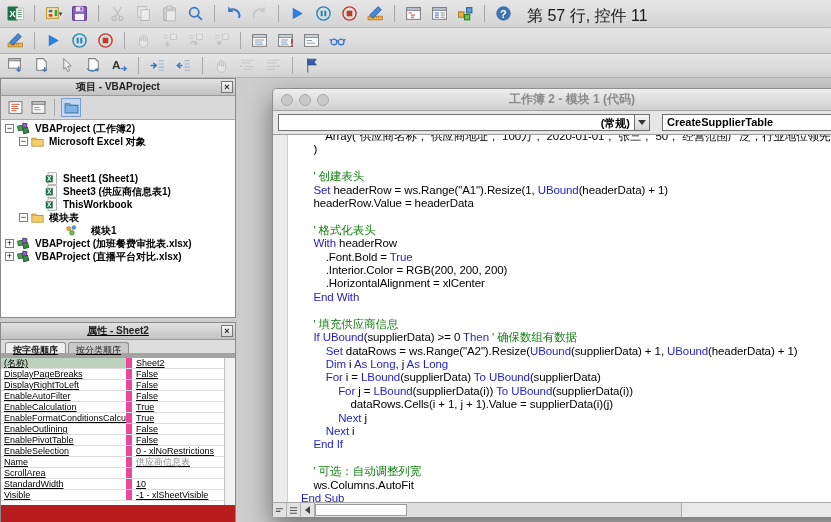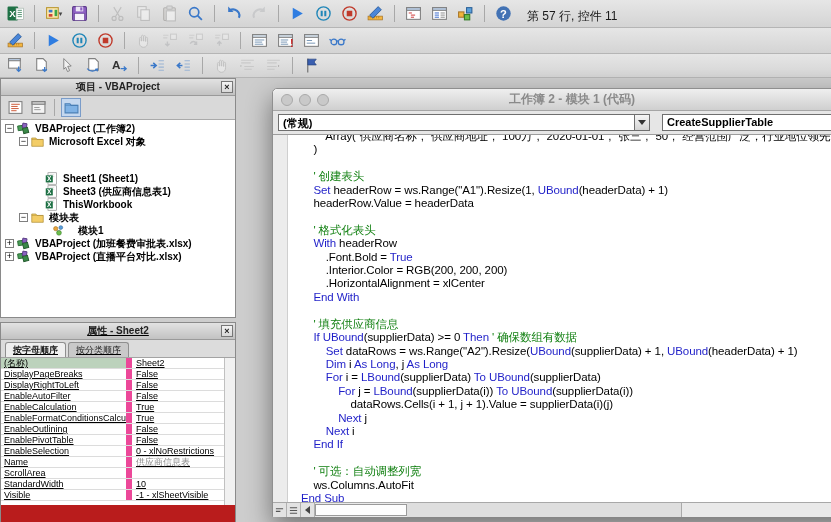--- a/index.html
+++ b/index.html
@@ -6,21 +6,21 @@
   html,body { width:831px; height:522px; overflow:hidden; background:#d0d0d0;
     font-family:"Liberation Sans", sans-serif; }
   .tb { display:flex; align-items:center; gap:5px; padding:0 5px;
     background:linear-gradient(#e6e6e6,#d4d4d4); border-bottom:1px solid #b5b5b5; }
   #tb1 { height:28px; } #tb2 { height:26px; } #tb3 { height:24px; }
   .tbi { width:21px; height:21px; display:flex; align-items:center; justify-content:center; flex:0 0 auto; }
   .tbi svg { width:17px; height:17px; }
   .tbi.disabled { opacity:.45; filter:grayscale(.9); }
   .tbsep { width:1px; height:17px; background:#a8a8a8; margin:0 3px; flex:0 0 auto; }
   .caret { font-size:7px; color:#444; margin-left:-3px; }
-  .status { font-size:12px; color:#1a1a1a; margin-left:8px; white-space:nowrap;margin-top:6px; }
+  .status { font-size:16px; color:#1a1a1a; margin-left:8px; white-space:nowrap;margin-top:6px; }
   #workspace { position:relative; width:831px; height:444px; background:#cdcdcd; }
 
   
   .panel { position:absolute; left:0; width:236px; background:#b91c1c; border:1px solid #8a8a8a; }
   #project-panel { top:0; height:240px; }
   #props-panel { top:244px; height:204px;text-decoration:underline; }
   .panel-title { height:17px; background:linear-gradient(#e2e2e2,#c2c2c2); border-bottom:1px solid #9a9a9a;
     font-size:10px; font-weight:bold; text-align:center; line-height:16px; position:relative; color:#222; }
   .closebox { position:absolute; right:2px; top:2px; width:12px; height:12px; border:1px solid #777;
     background:linear-gradient(#f4f4f4,#d8d8d8); font-size:9px; line-height:10px; text-align:center; font-weight:bold; }
@@ -37,42 +37,42 @@
   .tlabel { padding:0 2px; }
   .tlabel.selected { background:#d6d6d6; }
 
   
   .ocombo-row { padding:2px 3px; background:#e4e4e4; border-bottom:1px solid #bbb; }
   .vcombo { display:flex; height:17px; border:1px solid #6f6f6f; background:#fff; align-items:stretch; }
   .vcombo .val { flex:1; font-size:10px; font-weight:bold; padding:1px 4px; white-space:nowrap; overflow:hidden; }
   .vcombo .arr { width:15px; border-left:1px solid #6f6f6f; background:linear-gradient(#f6f6f6,#d4d4d4);
     display:flex; align-items:center; justify-content:center; }
   .tri-down { width:0; height:0; border-left:4px solid transparent; border-right:4px solid transparent; border-top:5px solid #333; }
-  .ptabs { height:18px; background:#dcdcdc; display:flex; gap:2px; padding:2px 4px 0 4px; border-bottom:1px solid #a3a3a3;text-align:right; }
+  .ptabs { height:18px; background:#dcdcdc; display:flex; gap:2px; padding:2px 4px 0 4px; border-bottom:5px solid #a3a3a3;text-align:right; }
   .ptab { font-size:9px; padding:1px 7px 0 7px; border:1px solid #8f8f8f; border-bottom:none;
     border-radius:3px 3px 0 0; background:#c9c9c9; color:#222; }
   .ptab.active { background:#efefef; font-weight:bold; }
   #pgrid { position:relative; height:147px; background:#fff; overflow:hidden; }
   .prow { display:flex; height:11px; border-bottom:1px solid #dcdcdc; font-size:9px; line-height:10px; }
   .pname { width:131px; border-right:6px solid #ec4899; padding:0 0 0 3px; overflow:hidden; white-space:nowrap; }
   .pname.sel { background:#bcd2bc; }
   .pval { flex:1; padding:0 0 0 4px; overflow:hidden; white-space:nowrap; }
   .pval.dim { color:#8a8a8a; }
   .pscroll { position:absolute; right:0; top:0; bottom:0; width:11px; background:#f1f1f1; border-left:1px solid #c0c0c0; }
 
   
   #code-window { position:absolute; left:272px; top:10px; width:600px; height:429px;
     border:1px solid #8f8f8f; border-radius:5px 5px 0 0; background:#fff;
     box-shadow:0 10px 26px rgba(0,0,0,.45); }
   #mac-titlebar { height:22px; background:linear-gradient(#efefef,#cfcfcf); border-bottom:1px solid #a5a5a5;
     border-radius:5px 5px 0 0; position:relative; display:flex; align-items:center; justify-content:center; }
   .tl { width:12px; height:12px; border-radius:50%; background:#c9c9c9; border:1px solid #a9a9a9; position:absolute; top:5px; }
   #win-title { font-size:12px; font-weight:bold; color:#8a8a8a; }
   #combo-row { height:24px; background:#e6e6e6; border-bottom:1px solid #9c9c9c; display:flex; align-items:center; padding:0 0 0 5px; }
-  #obj-combo { width:372px; } #proc-combo { flex:1; margin-left:12px; border-right:none; }
+  #obj-combo { width:372px;text-align:right; } #proc-combo { flex:1; margin-left:12px; border-right:none; }
   #obj-combo .val, #proc-combo .val { font-size:11px; }
   #code-body { position:relative; height:367px; overflow:hidden; background:#fff; }
   #margin-bar { position:absolute; left:0; top:0; bottom:0; width:15px; background:#ececec; border-right:1px solid #cfcfcf; }
   #code { position:absolute; left:16px; right:0; top:0; bottom:0; margin-top:-5px; padding-left:12px;
     font-family:"Liberation Sans", sans-serif; font-size:11.5px; line-height:13.4px; letter-spacing:-0.1px;
     white-space:pre; overflow:hidden; color:#000; }
   #code .k { color:#1f1fc8; } #code .c { color:#128012; }
   #code-bottom { height:15px; background:#e9e9e9; border-top:1px solid #a8a8a8; display:flex; align-items:stretch; }
   .sbtn { width:14px; border-right:1px solid #b0b0b0; display:flex; align-items:center; justify-content:center; background:#e2e2e2; }
   .sbtn svg { width:9px; height:9px; }
@@ -441,21 +441,21 @@
             <span class="tlabel">ThisWorkbook</span>
           </div>
           <div class="trow" style="padding-left: 18px;">
             <span class="exp">−</span>
             <span class="ticon"><svg viewBox="0 0 14 14">
                 <path d="M0.8 3.2 h4.4 l1.3 1.6 h6.7 v7.4 H0.8 Z" fill="#f3cd67" stroke="#a8862a" stroke-width="0.7"></path>
                 <path d="M0.8 4.8 L13.2 4.8" stroke="#a8862a" stroke-width="0.5"></path>
               </svg></span>
             <span class="tlabel">模块表</span>
           </div>
-          <div class="trow" style="padding-left: 31px; gap: 8px;">
+          <div class="trow" style="padding-left: 44px; gap: 8px;">
             <span style="width: 12px; flex: 0 0 auto;"></span>
             <span class="ticon"><svg viewBox="0 0 14 14">
                 <circle cx="4" cy="5" r="2.3" fill="#e8a33c" stroke="#9c6f1e" stroke-width="0.6"></circle>
                 <circle cx="9.5" cy="3.8" r="2" fill="#5aa0dc" stroke="#2a5f96" stroke-width="0.6"></circle>
                 <circle cx="7.5" cy="9.5" r="2.6" fill="#6cbe4a" stroke="#357a28" stroke-width="0.6"></circle>
                 <path d="M5.5 6.5 L7 8 M8.8 5.5 L8 7.5" stroke="#888" stroke-width="0.6"></path>
               </svg></span>
             <span class="tlabel">模块1</span>
           </div>
           <div class="trow" style="padding-left: 4px;">

